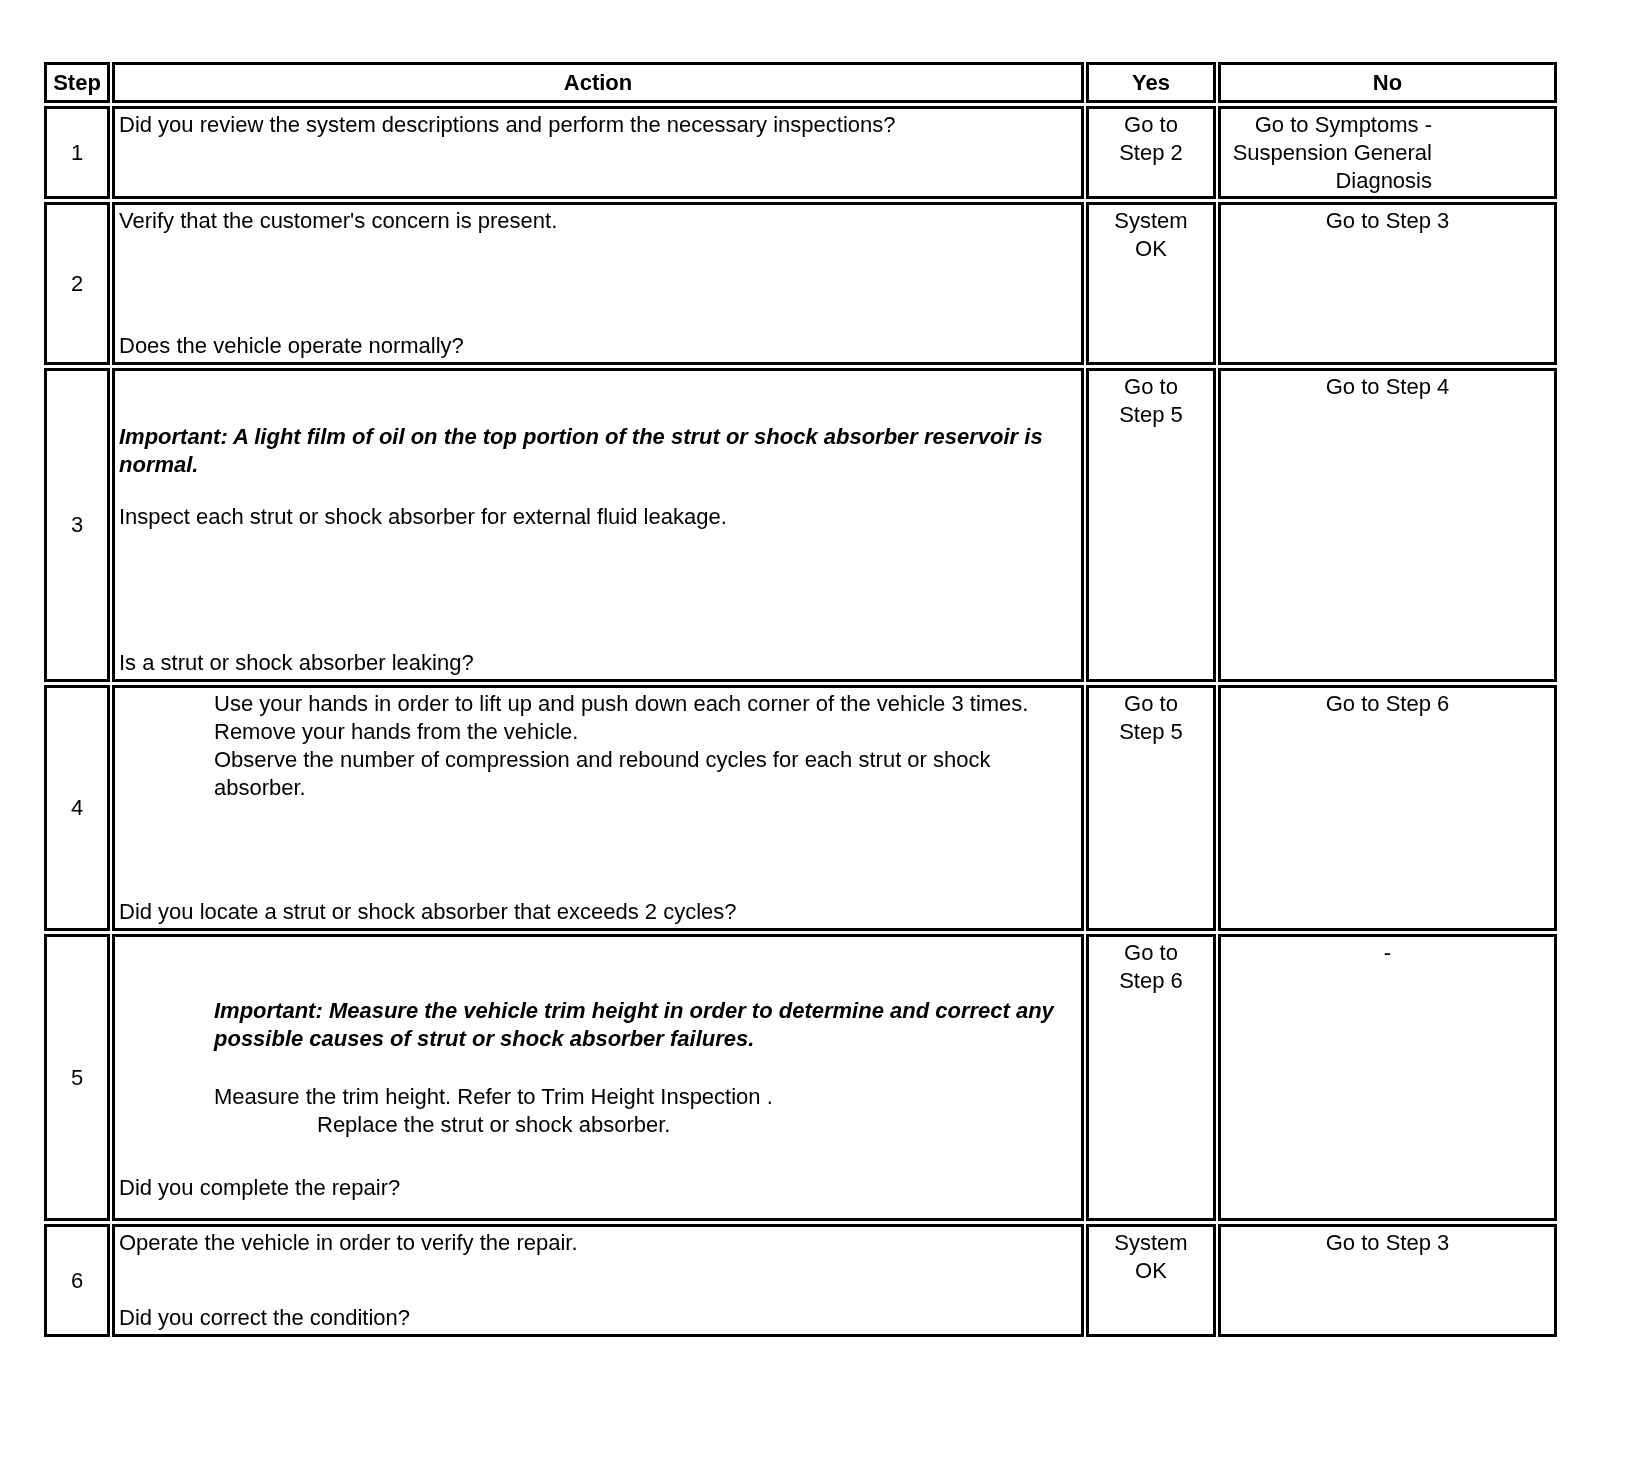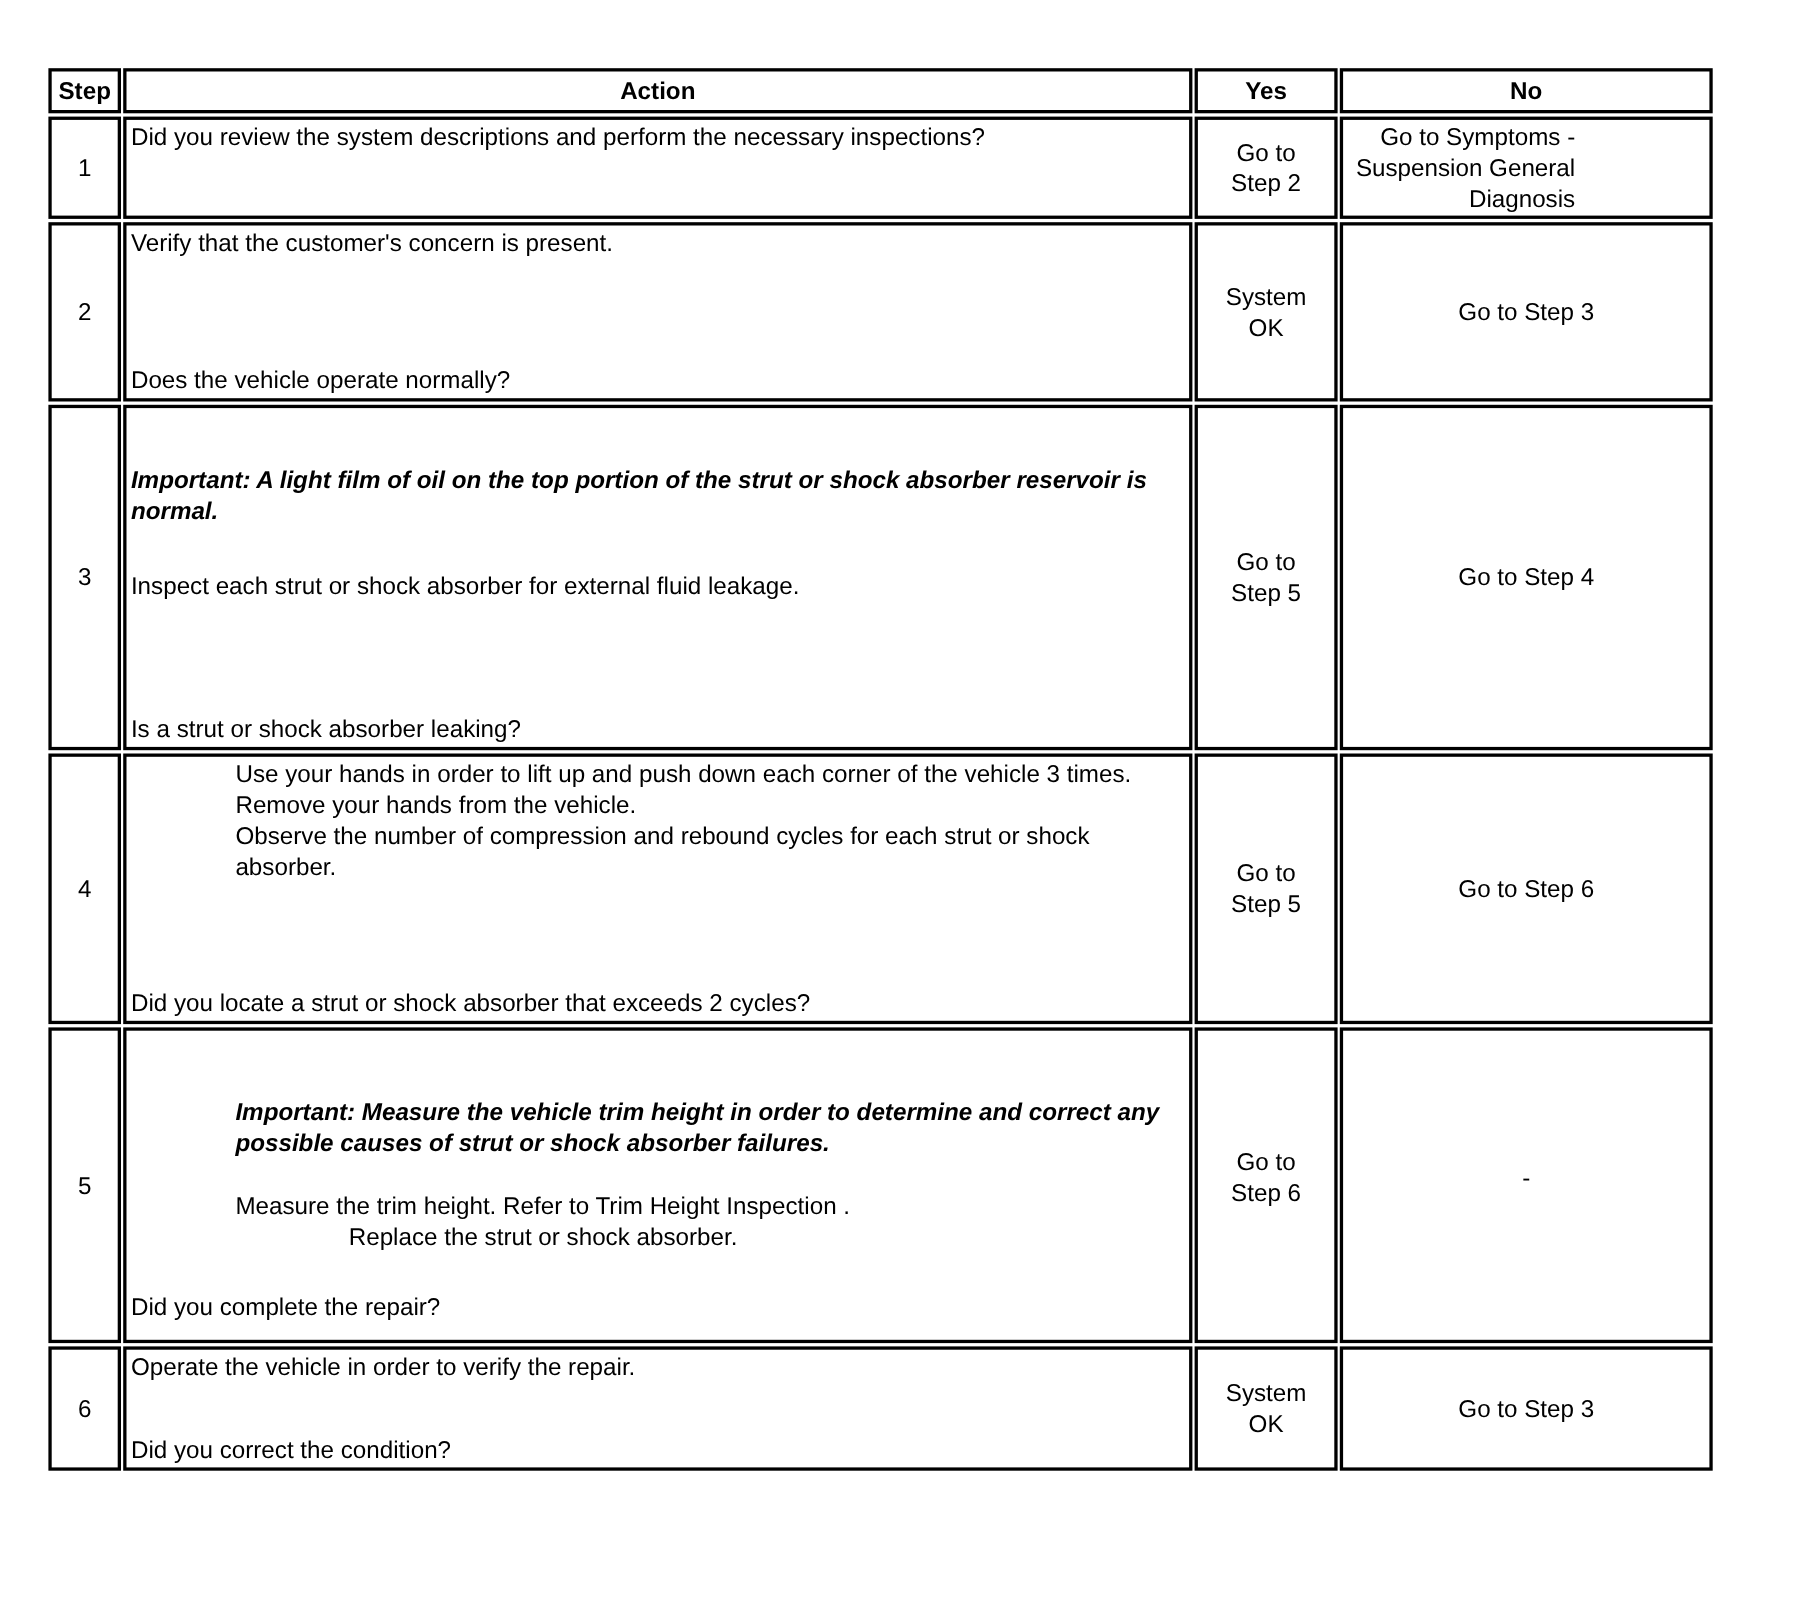--- a/index.html
+++ b/index.html
@@ -52,21 +52,21 @@
     align-items: flex-start;
     text-align: left;
   }
   .action .question {
     margin-top: auto;
   }
   .yn {
     display: flex;
     flex-direction: column;
     align-items: center;
-    justify-content: center;
+    justify-content: flex-start;
     text-align: center;
   }
   .yn .narrow {
     display: block;
     width: 78px;
     text-align: center;
   }
   .no-topleft {
     display: flex;
     flex-direction: column;
@@ -77,21 +77,21 @@
   }
   .no-topleft .block {
     display: block;
     width: 205px;
   }
   .bold { font-weight: bold; font-style: italic; }
   .ind1 { margin-left: 95px; }
   .ind2 { margin-left: 198px; }
   .sp50 { height: 50px; flex: 0 0 auto; }
   .sp58 { height: 58px; flex: 0 0 auto; }
-  .mt40 { margin-top: 40px; }
+  .mt40 { margin-top: 24px; }
   .mt30 { margin-top: 30px; }
   .maxw { max-width: 950px; }
   .pb16 { padding-bottom: 16px; }
 </style>
 </head>
 <body>
 
 <div class="page">
   <div class="dtable">
 

